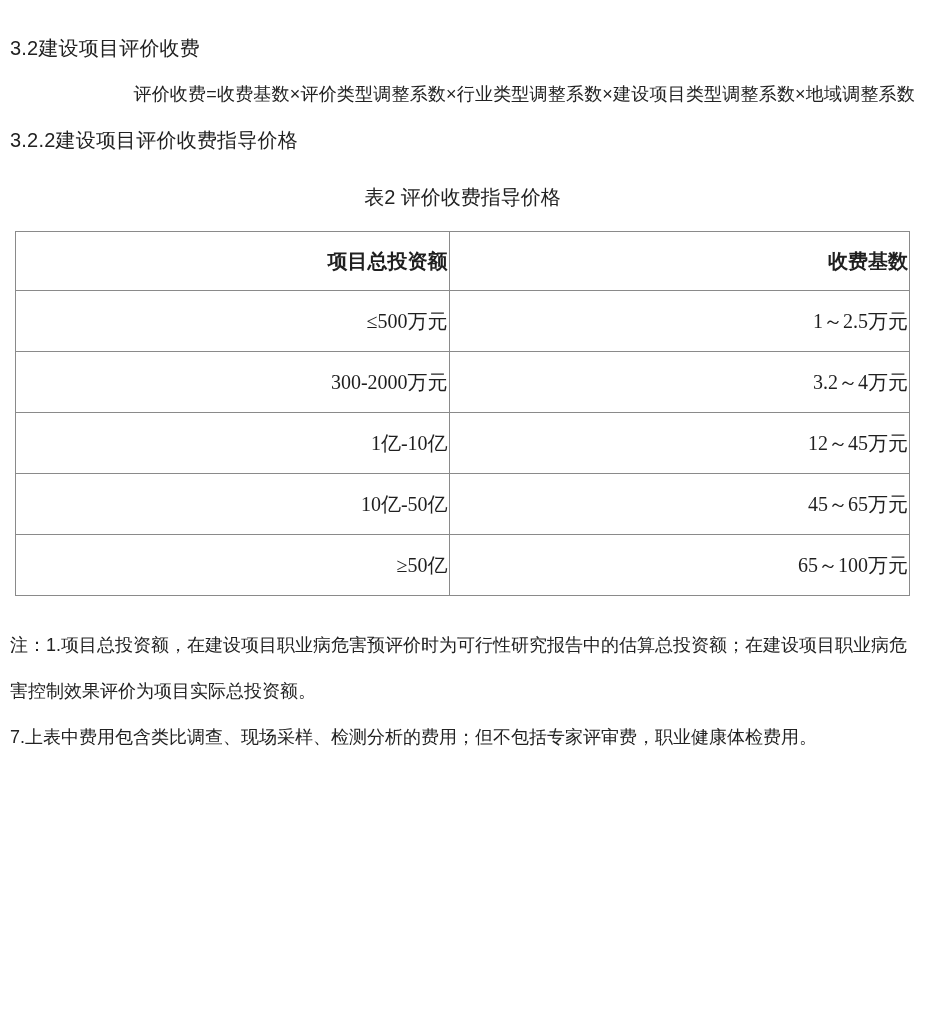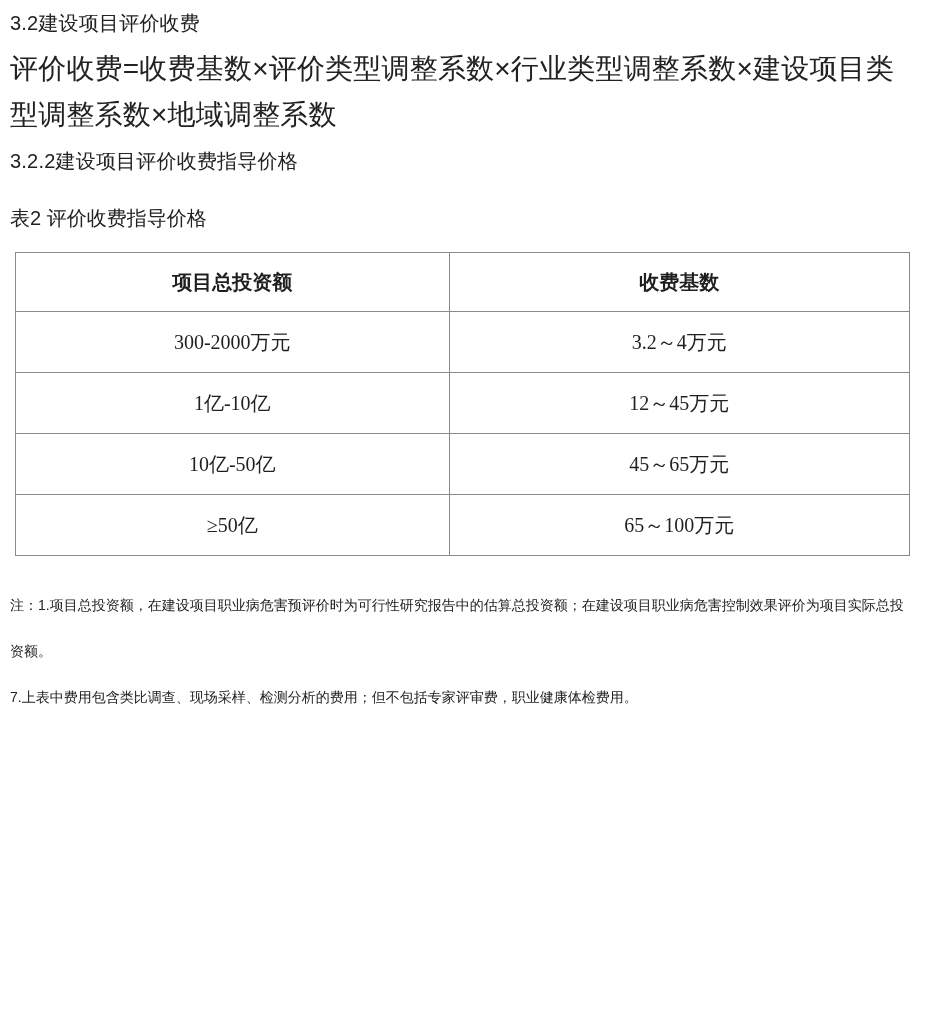--- a/index.html
+++ b/index.html
@@ -10,53 +10,55 @@
   body {
     width: 925px;
     min-height: 1010px;
     font-family: "Liberation Sans", sans-serif;
     color: #1a1a1a;
   }
   .page {
     width: 925px;
     min-height: 1010px;
     box-sizing: border-box;
-    padding: 0 10px 10px 10px;
+    padding: 25px 10px 10px 10px;
     position: relative;
   }
   .para {
     font-size: 20px;
     line-height: 46px;
     color: #222222;
     letter-spacing: 0.2px;
     white-space: pre-wrap;
   }
   .para-wrap {
-    font-size: 28px;
+    font-size: 18px;
     line-height: 46px;
     color: #222222;
     letter-spacing: 0.2px;
+    text-align: right;
   }
   .table-caption {
+    text-align: center;
     font-size: 20px;
     line-height: 40px;
     margin-top: 14px;
     margin-bottom: 14px;
     color: #222222;
   }
   table.fee-table {
     border-collapse: collapse;
     width: 895px;
     margin: 0 auto;
     table-layout: fixed;
   }
   table.fee-table th,
   table.fee-table td {
     border: 1px solid #8a8a8a;
-    text-align: center;
+    text-align: right;
     color: #1f1f1f;
   }
   table.fee-table th {
     font-size: 20px;
     font-weight: bold;
     height: 56px;
     font-family: "Liberation Sans", sans-serif;
   }
   table.fee-table td {
     font-size: 20px;
@@ -66,21 +68,21 @@
   }
   table.fee-table td.cn {
     font-family: "Liberation Serif", serif;
   }
   .col-left { width: 48.5%; }
   .col-right { width: 51.5%; }
   .notes {
     margin-top: 26px;
   }
   .note {
-    font-size: 14px;
+    font-size: 18px;
     line-height: 46px;
     color: #222222;
   }
 </style>
 </head>
 <body>
 
 <div class="page">
 
   <div class="para">3.2建设项目评价收费</div>
@@ -98,20 +100,24 @@
       <col class="col-right">
     </colgroup>
     <thead>
       <tr>
         <th>项目总投资额</th>
         <th>收费基数</th>
       </tr>
     </thead>
     <tbody>
       <tr>
+        <td class="cn">≤500万元</td>
+        <td class="cn">1～2.5万元</td>
+      </tr>
+      <tr>
         <td class="cn">300-2000万元</td>
         <td class="cn">3.2～4万元</td>
       </tr>
       <tr>
         <td class="cn">1亿-10亿</td>
         <td class="cn">12～45万元</td>
       </tr>
       <tr>
         <td class="cn">10亿-50亿</td>
         <td class="cn">45～65万元</td>

